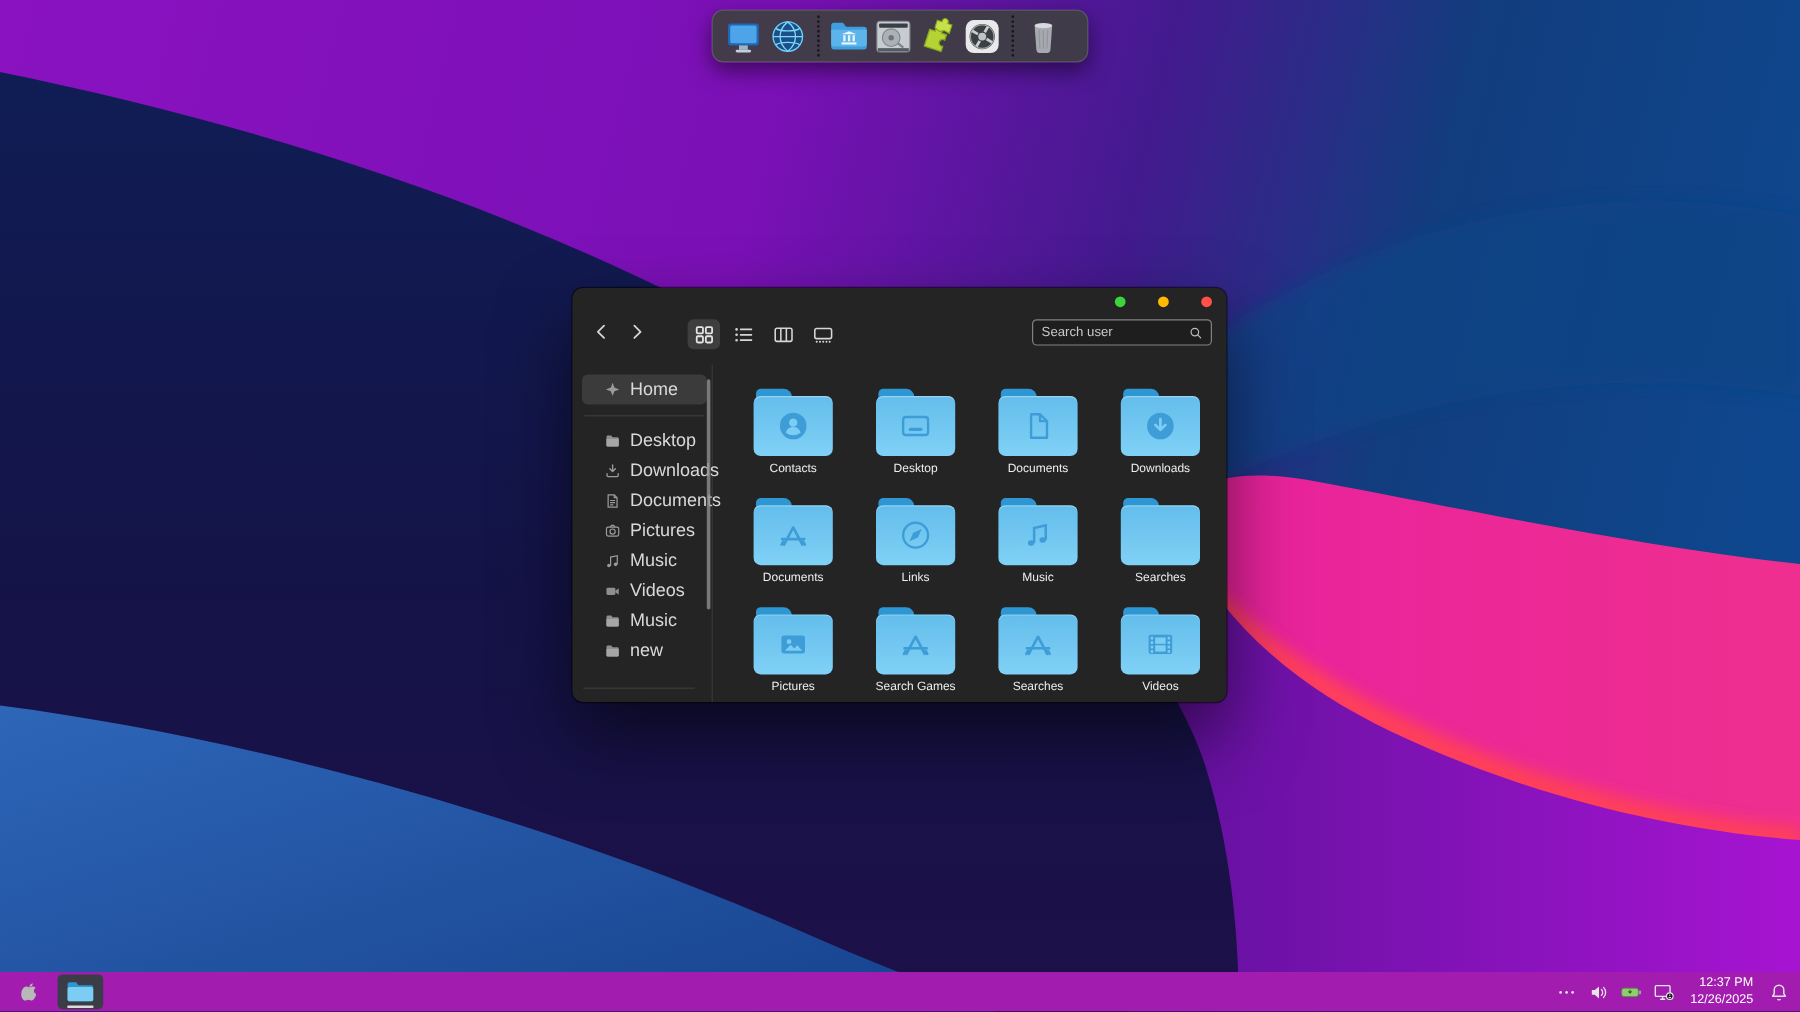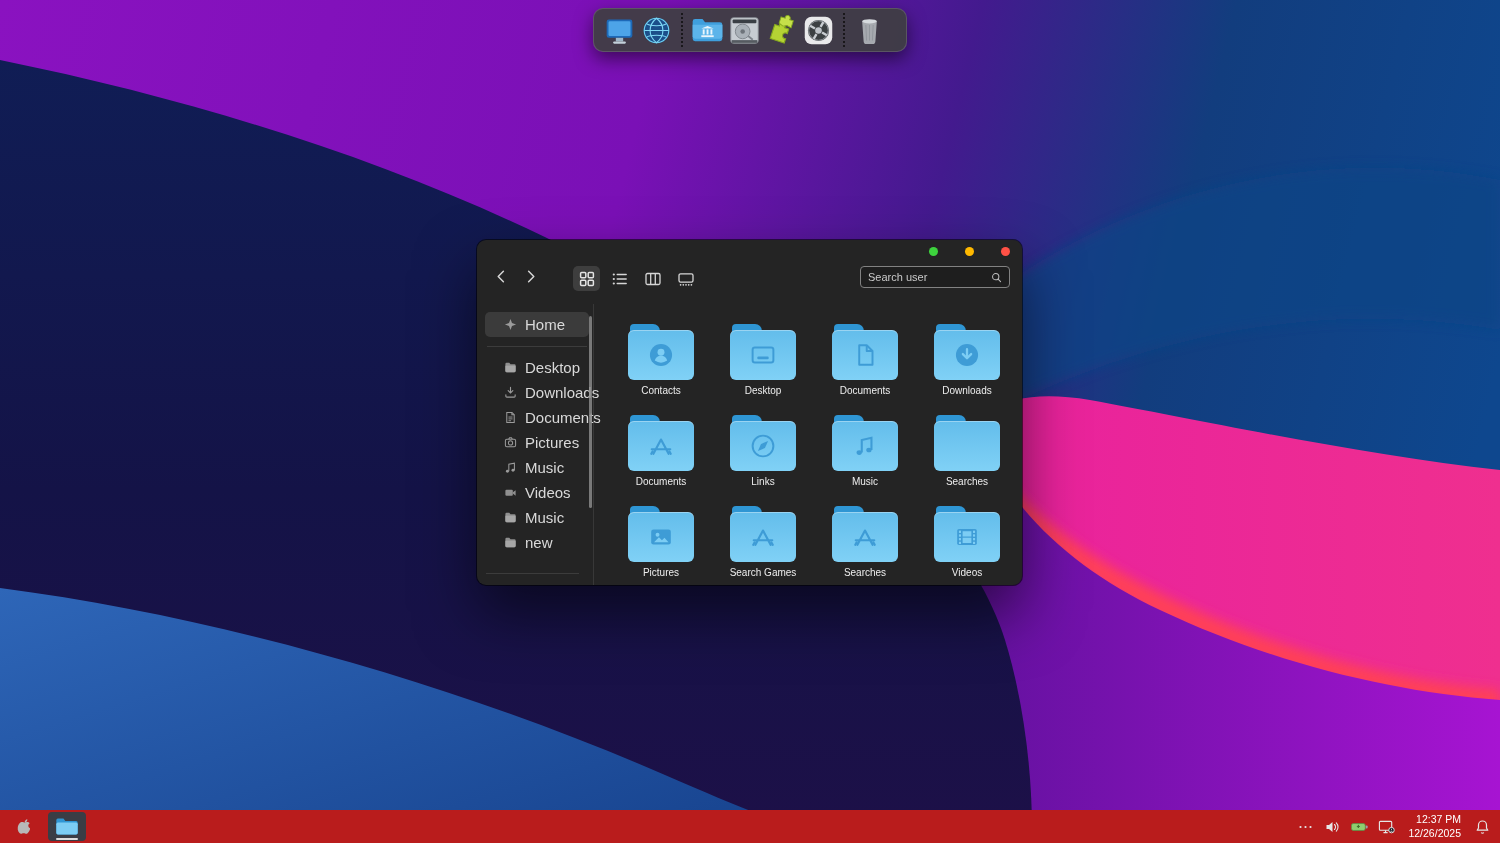--- a/index.html
+++ b/index.html
@@ -52,21 +52,21 @@
   .folder-wrap{width:66px;height:56px;position:relative;}
   .f-tab{position:absolute;top:0;left:2px;width:30px;height:14px;border-radius:4px 7px 0 0;background:#2f96d4;}
   .f-body{position:absolute;top:6px;left:0;width:66px;height:50px;border-radius:6px;
     background:linear-gradient(180deg,#63bdeb,#80d1f6);box-shadow:inset 0 1px 0 rgba(255,255,255,.35);
     display:flex;align-items:center;justify-content:center;}
   .f-body .glyph{display:flex;}
   .f-body svg{width:30px;height:30px;display:block;}
   .tile-label{font-size:10px;color:#ededed;margin-top:5px;white-space:nowrap;}
 
   
-  .taskbar{position:absolute;left:0;bottom:0;width:1500px;height:33px;background:#b91c1c;display:flex;align-items:flex-end;z-index:5;margin-top:16px;}
+  .taskbar{position:absolute;left:0;bottom:0;width:1500px;height:33px;background:#a21caf;display:flex;align-items:flex-end;z-index:5;margin-top:16px;}
   .tb-left{display:flex;align-items:center;height:100%;padding-left:10px;}
   .apple-btn{width:28px;height:33px;background:none;border:0;padding:0;display:flex;align-items:center;justify-content:center;cursor:pointer;}
   .apple-btn svg{width:15px;height:17px;}
   .task-app{width:38px;height:29px;margin-left:10px;border-radius:4px;background:#3a3d45;border:0;padding:0;position:relative;
     display:flex;align-items:center;justify-content:center;cursor:pointer;}
   .task-app svg{width:24px;height:19px;display:block;}
   .task-app.active::after{content:'';position:absolute;bottom:1px;left:8px;right:8px;height:2px;border-radius:1px;background:#dcdcdc;}
   .tb-right{margin-left:auto;display:flex;align-items:center;height:100%;padding-right:4px;}
   .tray-btn{height:33px;padding:0 5px;background:none;border:0;display:flex;align-items:center;justify-content:center;cursor:pointer;}
   .tray-btn svg{width:17px;height:16px;display:block;}

